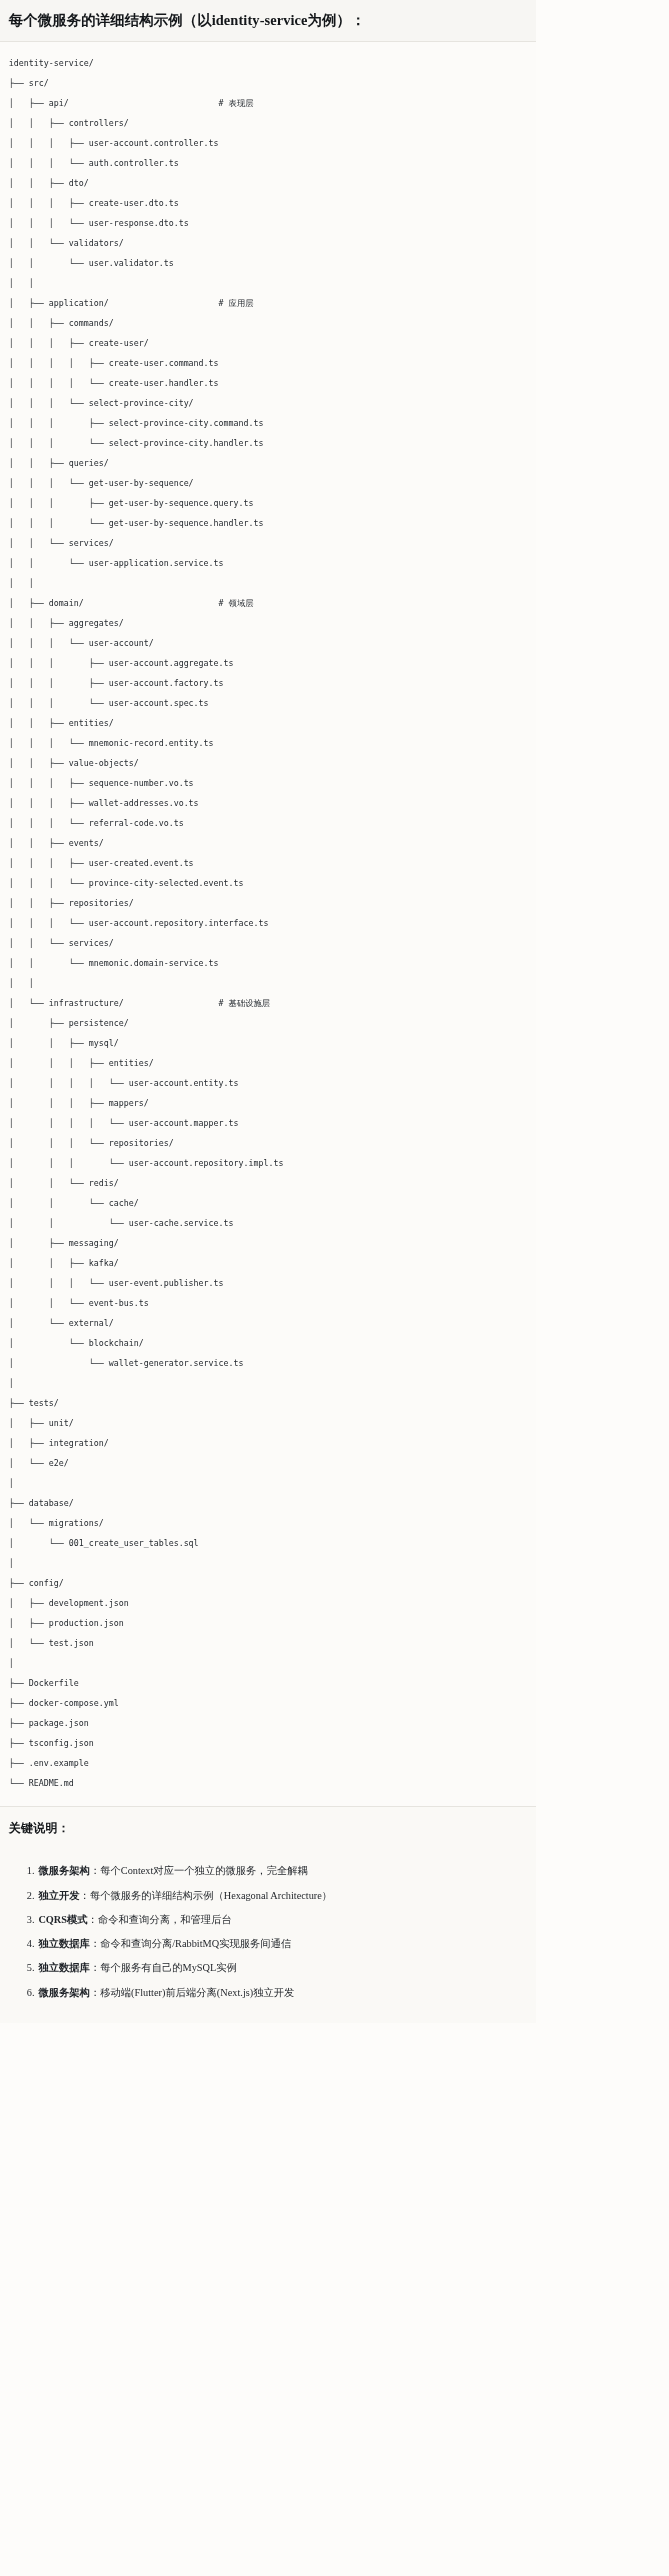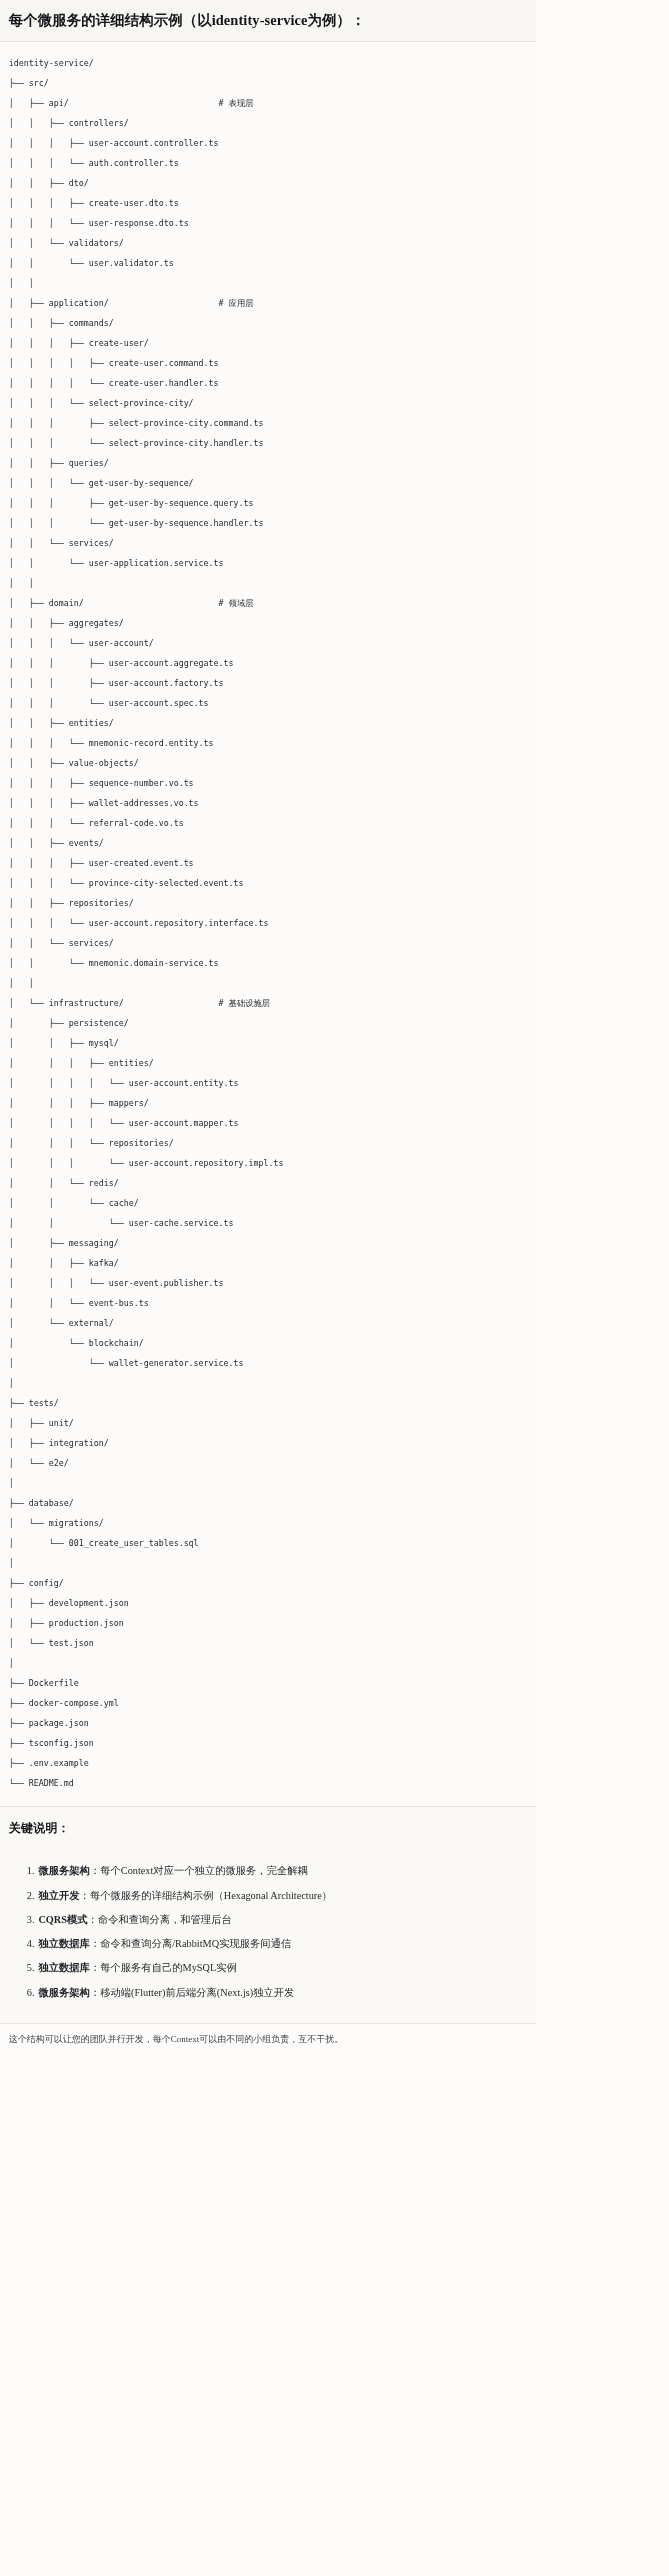--- a/index.html
+++ b/index.html
@@ -215,18 +215,15 @@
       </li>
       <li>
         <span class="note-term">独立数据库</span><span class="note-body">：每个服务有自己的MySQL实例</span>
       </li>
       <li>
         <span class="note-term">微服务架构</span><span class="note-body">：移动端(Flutter)前后端分离(Next.js)独立开发</span>
       </li>
     </ol>
   </div>
 
-  <div class="footer-band">
-    <p class="footer-text">这个结构可以让您的团队并行开发，每个Context可以由不同的小组负责，互不干扰。</p>
-  </div>
 
 </div>
 
 
 </body></html>

